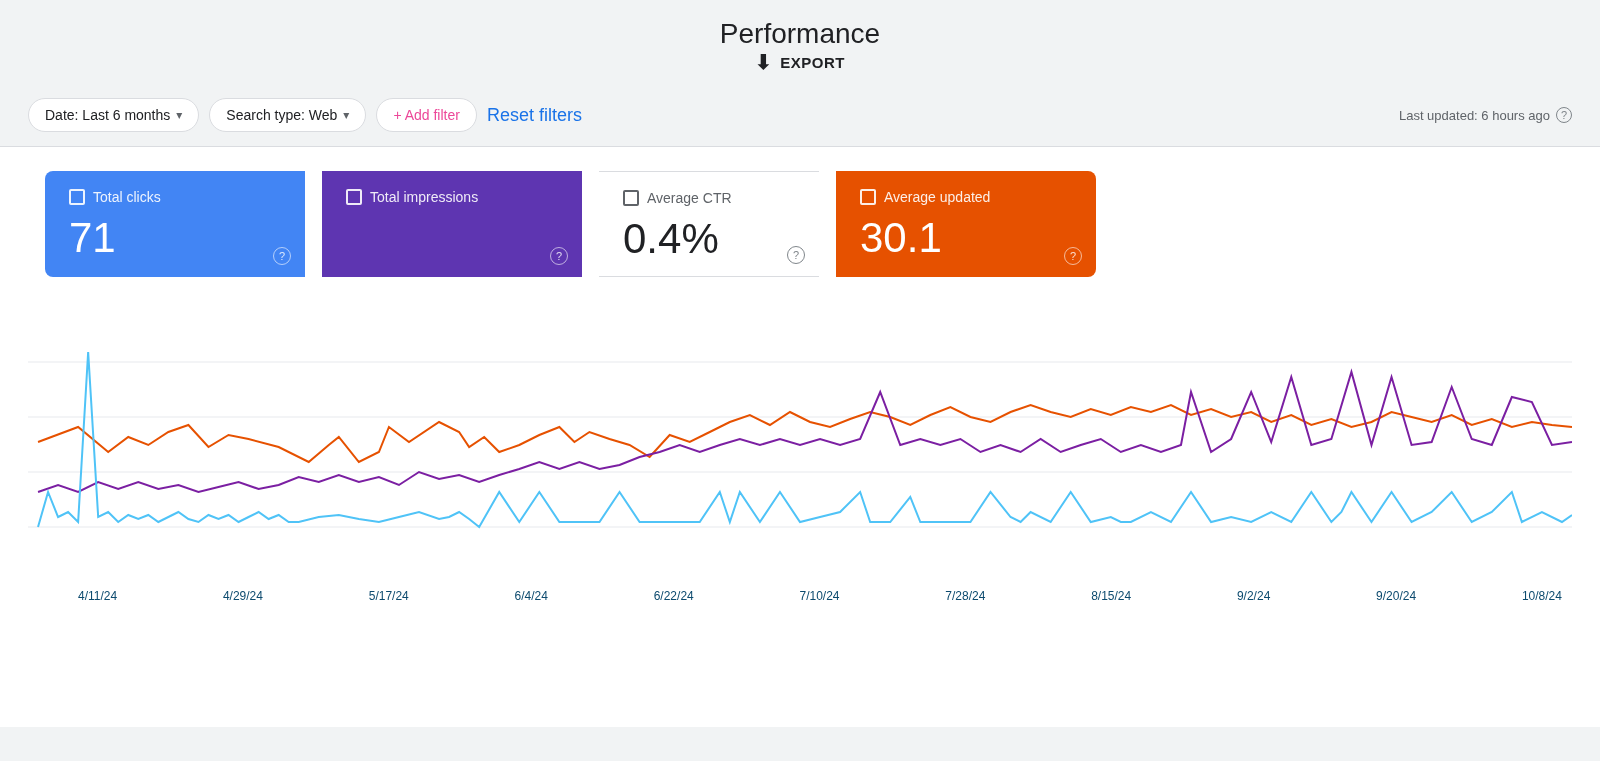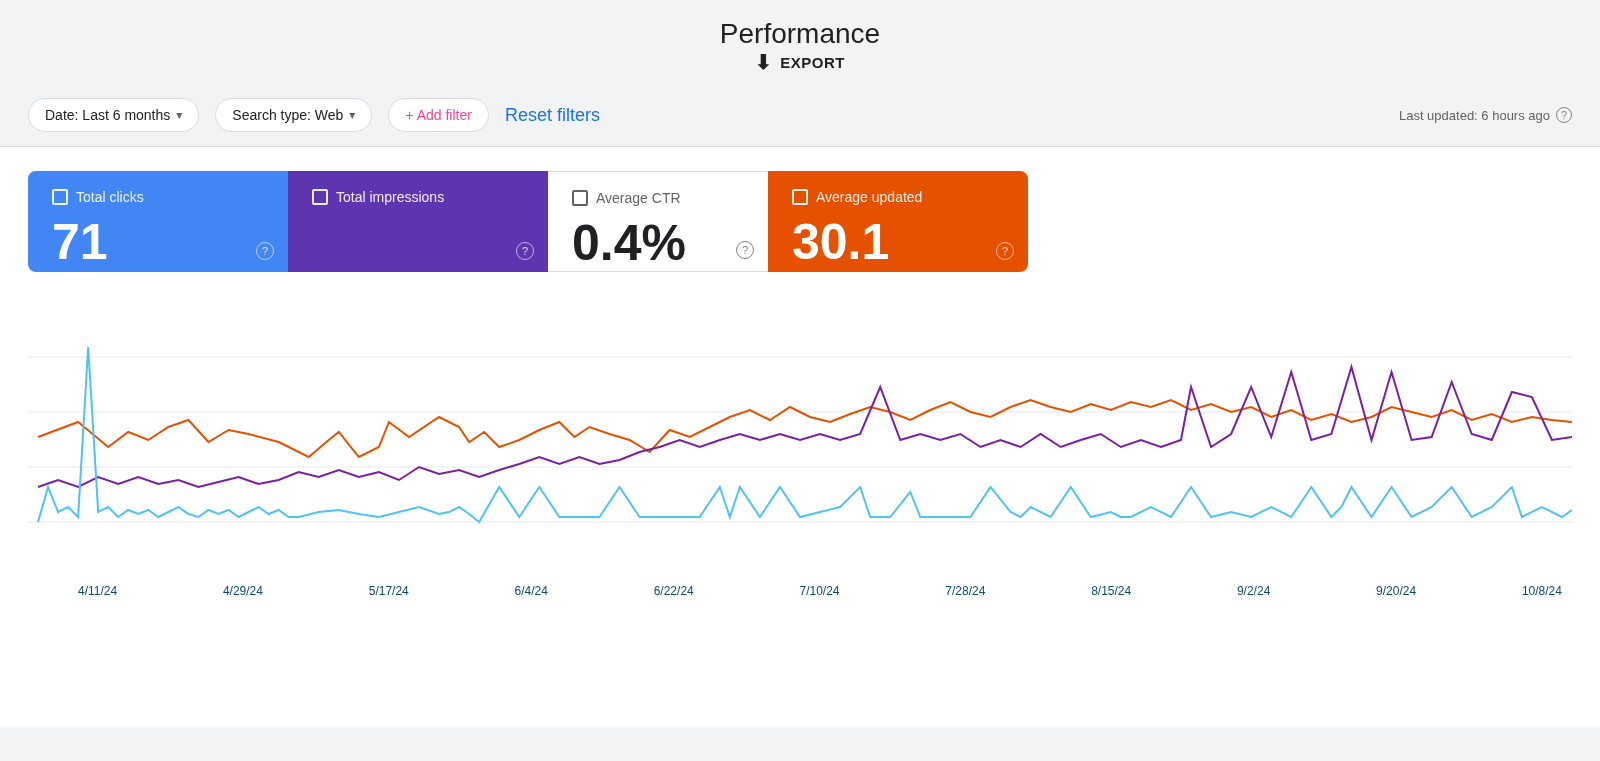--- a/index.html
+++ b/index.html
@@ -39,21 +39,21 @@
       letter-spacing: 0.5px;
     }
 
     .export-icon {
       font-size: 20px;
     }
 
     .filter-bar {
       display: flex;
       align-items: center;
-      gap: 16px;
+      gap: 10px;
       padding: 10px 28px 14px 28px;
       background: #f1f3f4;
       border-bottom: 1px solid #dadce0;
     }
 
     .filter-btn {
       display: flex;
       align-items: center;
       gap: 6px;
       padding: 8px 16px;
@@ -124,24 +124,25 @@
       min-height: 580px;
     }
 
     .metrics-row {
       display: flex;
       gap: 0;
       margin-bottom: 0;
     }
 
     .metric-card {
-      padding: 18px 24px 0 24px;
+      padding: 18px 24px 14px 24px;
       min-width: 240px;
       position: relative;
       cursor: pointer;
+      margin-left: 17px;
     }
 
     .metric-card.clicks {
       background: #4285f4;
       border-radius: 8px 0 0 8px;
       min-width: 260px;
     }
 
     .metric-card.impressions {
       background: #5e35b1;
@@ -185,22 +186,22 @@
     .metric-icon {
       width: 16px;
       height: 16px;
       border: 2px solid currentColor;
       border-radius: 2px;
       display: inline-block;
       flex-shrink: 0;
     }
 
     .metric-value {
-      font-size: 50px;
-      font-weight: 700;
+      font-size: 42px;
+      font-weight: 400;
       line-height: 1.1;
     }
 
     .metric-card.clicks .metric-value,
     .metric-card.impressions .metric-value,
     .metric-card.position .metric-value {
       color: #fff;
     }
 
     .metric-card.ctr .metric-value {

